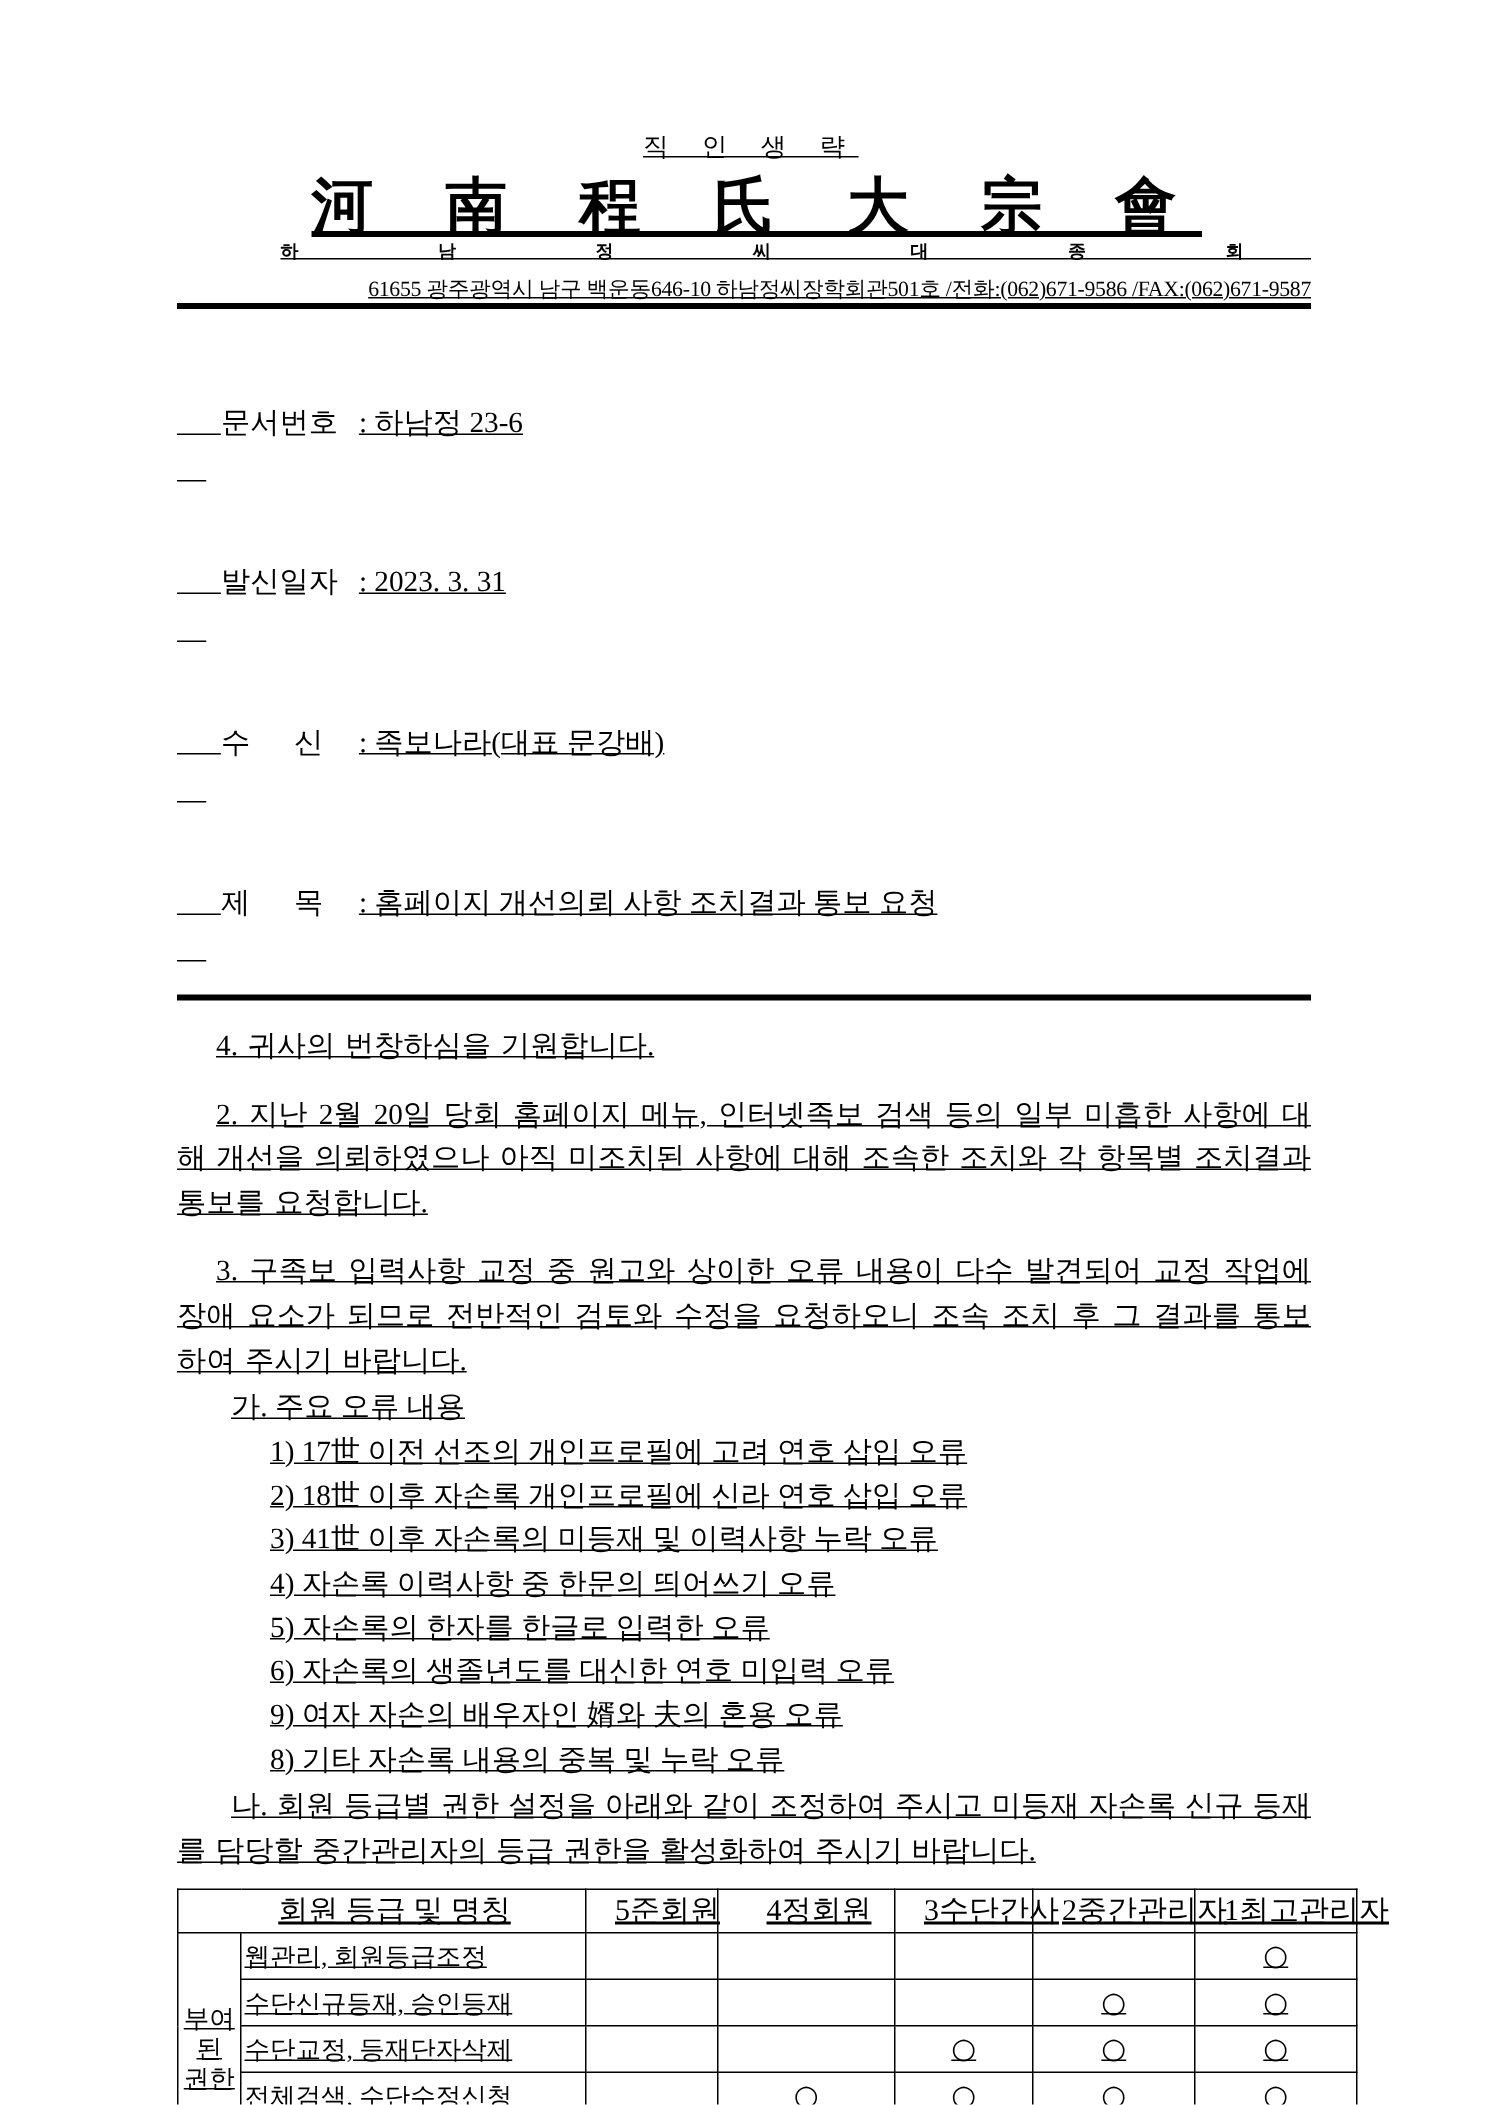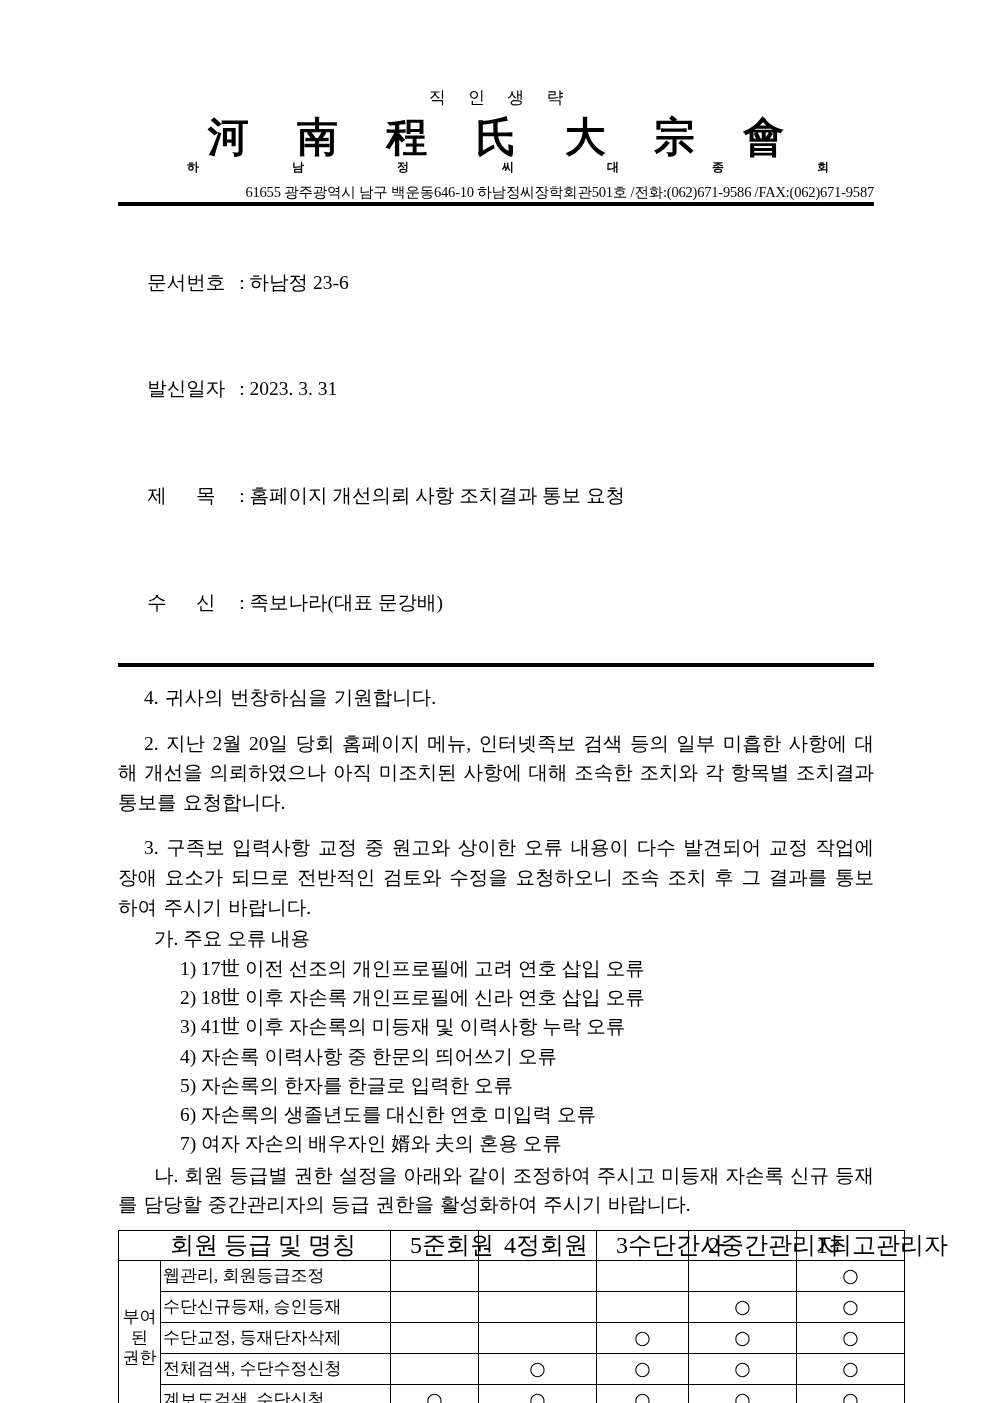--- a/index.html
+++ b/index.html
@@ -14,20 +14,21 @@
     color: #000000;
     position: relative;
     overflow: hidden;
   }
   .page {
     width: 992px;
     height: 1204px;
     position: relative;
     box-sizing: border-box;
     padding: 0 118px;
+    text-decoration: underline;
   }
 
   
   .seal-omitted {
     text-align: center;
     font-size: 17px;
     letter-spacing: 9px;
     padding-top: 86px;
     font-weight: 500;
     text-indent: 9px;
@@ -127,21 +128,21 @@
     border: 1.6px solid #000;
     text-align: center;
     vertical-align: middle;
     padding: 1px 2px;
     font-weight: normal;
     line-height: 1.12;
     white-space: nowrap;
   }
   table.grade-table tr.header-row th {
     height: 26px;
-    font-size: 24px;
+    font-size: 20px;
     padding-left: 19px;
   }
   table.grade-table td.perm-label {
     font-size: 17px;
     line-height: 1.2;
     white-space: normal;
   }
   table.grade-table td.perm-name {
     text-align: left;
     font-size: 17px;
@@ -174,44 +175,45 @@
   <div class="rule-thick"></div>
 
   <div class="meta">
     <div class="meta-row">
       <span class="meta-label">문서번호</span><span>: 하남정 23-6</span>
     </div>
     <div class="meta-row">
       <span class="meta-label">발신일자</span><span>: 2023. 3. 31</span>
     </div>
     <div class="meta-row">
+      <span class="meta-label">수      신</span><span>: 족보나라(대표 문강배)</span>
+    </div>
+    <div class="meta-row">
       <span class="meta-label">제      목</span><span>: 홈페이지 개선의뢰 사항 조치결과 통보 요청</span>
-    </div>
-    <div class="meta-row">
-      <span class="meta-label">수      신</span><span>: 족보나라(대표 문강배)</span>
     </div>
   </div>
   <div class="rule-meta"></div>
 
   <div class="body-text">
 
     <div class="para">4. 귀사의 번창하심을 기원합니다.</div>
     <div class="para">2. 지난 2월 20일 당회 홈페이지 메뉴, 인터넷족보 검색 등의 일부 미흡한 사항에 대해 개선을 의뢰하였으나 아직 미조치된 사항에 대해 조속한 조치와 각 항목별 조치결과 통보를 요청합니다.</div>
     <div class="para">3. 구족보 입력사항 교정 중 원고와 상이한 오류 내용이 다수 발견되어 교정 작업에 장애 요소가 되므로 전반적인 검토와 수정을 요청하오니 조속 조치 후 그 결과를 통보하여 주시기 바랍니다.</div>
 
     <div class="sub-head">가. 주요 오류 내용</div>
 
     <ul class="numbered-list">
       <li>1) 17世 이전 선조의 개인프로필에 고려 연호 삽입 오류</li>
       <li>2) 18世 이후 자손록 개인프로필에 신라 연호 삽입 오류</li>
       <li>3) 41世 이후 자손록의 미등재 및 이력사항 누락 오류</li>
       <li>4) 자손록 이력사항 중 한문의 띄어쓰기 오류</li>
       <li>5) 자손록의 한자를 한글로 입력한 오류</li>
       <li>6) 자손록의 생졸년도를 대신한 연호 미입력 오류</li>
-      <li>7) 여자 자손의 배우자인 婿와 夫의 혼용 오류</li>
+      <li>9) 여자 자손의 배우자인 婿와 夫의 혼용 오류</li>
+      <li>8) 기타 자손록 내용의 중복 및 누락 오류</li>
     </ul>
 
     <div class="para-na">나. 회원 등급별 권한 설정을 아래와 같이 조정하여 주시고 미등재 자손록 신규 등재를 담당할 중간관리자의 등급 권한을 활성화하여 주시기 바랍니다.</div>
 
     <table class="grade-table">
       <colgroup>
         <col style="width:42px">
         <col style="width:230px">
         <col style="width:88px">
         <col style="width:118px">

